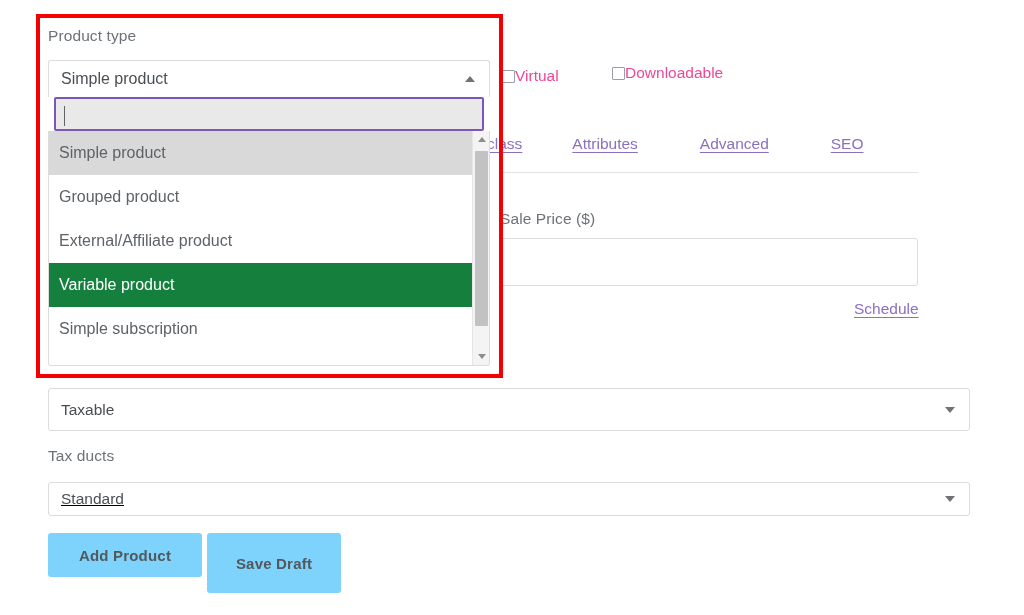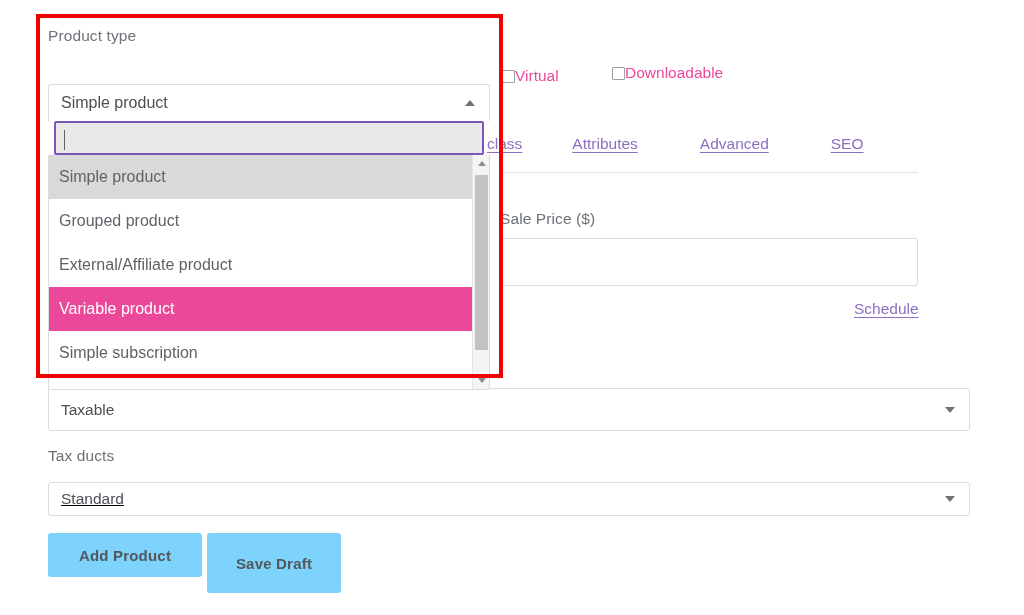--- a/index.html
+++ b/index.html
@@ -107,21 +107,21 @@
     border-radius: 3px;
     color: #53585d;
     font-size: 15px;
     font-weight: bold;
     font-family: "Liberation Sans", "DejaVu Sans", sans-serif;
     cursor: pointer;
     letter-spacing: .2px;
   }
 
   
-  #combo-wrap { position: absolute; margin-top: 24px; }
+  #combo-wrap { position: absolute; }
   .combo-head {
     position: relative;
     width: 100%;
     height: 37px;
     background: #fff;
     border: 1px solid #dcdcdc;
     border-bottom: none;
     border-radius: 3px 3px 0 0;
     display: flex;
     align-items: center;
@@ -291,21 +291,21 @@
       <span class="caret-bar"></span>
       <span class="combo-search-text"></span>
     </div>
 
     <div class="combo-listwrap" style="height:235px;">
 
       <div class="combo-list" id="opt-list">
           <div class="combo-opt active">Simple product</div>
           <div class="combo-opt">Grouped product</div>
           <div class="combo-opt">External/Affiliate product</div>
-          <div class="combo-opt selected" style="background: #ec4899;">Variable product</div>
+          <div class="combo-opt selected" style="background: #15803d;">Variable product</div>
           <div class="combo-opt">Simple subscription</div>
         </div>
 
       <div class="sb-track">
         <div class="sb-btn up">
           <span class="sb-arrow-up"></span>
         </div>
         <div class="sb-thumb" style="top:20px; height:175px;"></div>
         <div class="sb-btn down">
           <span class="sb-arrow-down"></span>

